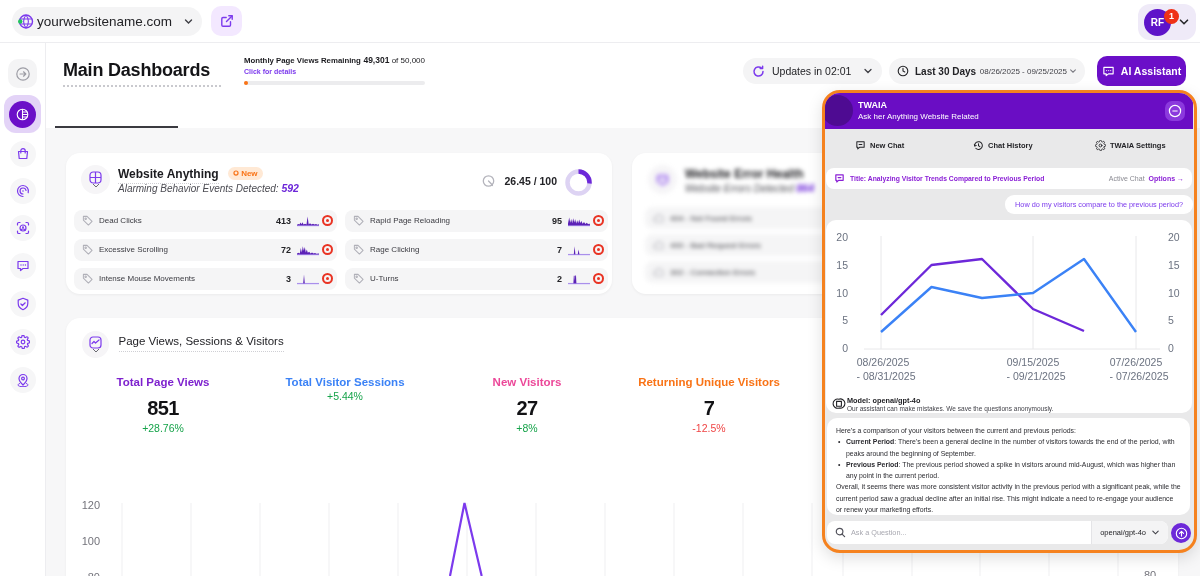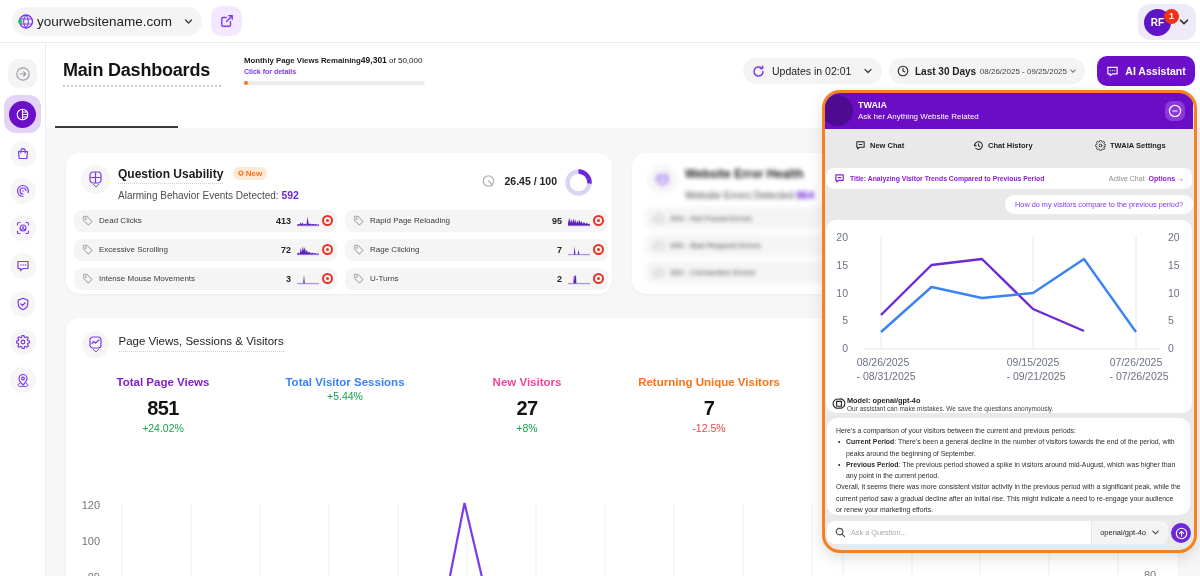--- a/index.html
+++ b/index.html
@@ -18,40 +18,40 @@
 .sidebar { position:absolute; left:0; top:43px; width:46px; height:533px; background:#fff; border-right:1px solid #ededf0; z-index:20; }
 .sicon { position:absolute; left:10px; width:26px; height:26px; border-radius:50%; background:#f6f6f7; display:flex; align-items:center; justify-content:center; }
 .sq1 { position:absolute; left:8px; top:16px; width:29px; height:29px; border-radius:10px; background:#f4f4f5; display:flex; align-items:center; justify-content:center; }
 .active-sq { position:absolute; left:4px; top:52px; width:37px; height:38px; border-radius:12px; background:#e3d3f7; display:flex; align-items:center; justify-content:center; }
 .active-circ { width:27px; height:27px; border-radius:50%; background:#6b0fc8; display:flex; align-items:center; justify-content:center; }
 
 .hdr { position:absolute; left:46px; top:43px; width:1154px; height:85px; background:#fff; }
 .h1 { position:absolute; left:17px; top:17px; font-size:18px; font-weight:700; color:#141417; letter-spacing:-0.2px; }
 .h1u { position:absolute; left:17px; top:41.5px; width:158px; border-top:2px dotted #c9c9ce; }
 .monthly { position:absolute; left:198px; top:12px; width:181px; }
-.monthly .r1 { display:flex; align-items:flex-end; }
+.monthly .r1 { display:flex; justify-content:space-between; align-items:flex-end; }
 .monthly .l1 { white-space:nowrap; font-size:7.8px; font-weight:700; color:#1b1b1f; }
 .monthly .l2 { white-space:nowrap; font-size:8px; color:#1b1b1f; }
 .monthly .l2 b { font-size:8.5px; }
 .monthly .l3 { font-size:7px; font-weight:700; color:#7c3aed; margin-top:3px; }
 .monthly .bar { margin-top:6px; height:4px; border-radius:2px; background:#ececee; position:relative; }
 .monthly .bar i { position:absolute; left:0; top:0; width:4px; height:4px; border-radius:2px; background:#f97316; }
 .ctl1 { position:absolute; left:697px; top:15px; width:139px; height:26px; background:#f4f4f5; border-radius:13px; display:flex; align-items:center; padding:0 9px; font-size:10.5px; color:#232327; }
 .ctl2 { position:absolute; left:843px; top:15px; width:196px; height:26px; background:#f4f4f5; border-radius:13px; display:flex; align-items:center; padding:0 8px; font-size:10px; color:#232327; }
-.aibtn { position:absolute; left:1051px; top:13px; width:98px; height:30px; background:#6b0fc8; border-radius:10px; display:flex; align-items:center; justify-content:center; gap:6px; color:#fff; font-size:10.5px; font-weight:600; }
+.aibtn { position:absolute; left:1051px; top:13px; width:89px; height:30px; background:#6b0fc8; border-radius:10px; display:flex; align-items:center; justify-content:center; gap:6px; color:#fff; font-size:10.5px; font-weight:600; }
 .tabs { position:absolute; left:0px; top:54px; height:30px; display:flex; }
 .tab { display:flex; align-items:center; gap:6px; font-size:11px; font-weight:500; color:#27272a; }
 .tabu { position:absolute; left:9px; top:83px; width:123px; height:2px; background:#3a3a40; }
 
 .content { position:absolute; left:46px; top:128px; width:1154px; height:448px; background:#f7f7f8; }
 .card { position:absolute; background:#fff; border-radius:14px; box-shadow:0 1px 3px rgba(20,20,25,0.05); }
 
 .iconcirc { position:absolute; border-radius:50%; background:#f6f5f7; display:flex; align-items:center; justify-content:center; flex-direction:column; }
 .ctitle { font-size:12px; font-weight:700; color:#1b1b1f; }
-.csub { font-size:10px; color:#4b4b52; margin-top:7px; }
+.csub { font-size:10px; color:#4b4b52; margin-top:0px;font-style:italic; }
 .csub b { color:#6d28d9; font-weight:700; font-size:10.5px; }
 .newbadge { display:inline-flex; align-items:center; gap:2px; background:#ffe9d5; border-radius:7px; padding:2px 5px; font-size:8px; font-weight:700; color:#f97316; }
 .mrow { position:absolute; height:22px; background:#f5f5f6; border-radius:8px; display:flex; align-items:center; padding:0 4px 0 8px; }
 .mrow .lbl { font-size:8px; font-weight:500; color:#3a3a40; margin-left:6px; }
 .mrow .val { margin-left:auto; font-size:9px; font-weight:600; color:#232327; }
 .mrow .spark { margin-left:6px; flex:none; }
 .reddot { width:11px; height:11px; border-radius:50%; border:2px solid #e93323; display:flex; align-items:center; justify-content:center; margin-left:3px; flex:none; }
 .reddot i { width:3.8px; height:3.8px; border-radius:50%; background:#e93323; }
 .gaugewrap { position:absolute; display:flex; align-items:center; gap:8px; }
 .gaugetxt { font-size:10.5px; font-weight:700; color:#232327; }
@@ -232,21 +232,21 @@
     <div class="iconcirc" style="left:15px; top:12px; width:29px; height:29px;">
       <svg width="13" height="13" viewBox="0 0 13 13" fill="none" stroke="#7c3aed" stroke-width="1.2">
           <rect x="1" y="1" width="11" height="11" rx="3.2"></rect>
           <path d="M6.5 1v11M1 6.5h11"></path>
         </svg>
       <svg style="margin-top:-1px" width="8" height="5" viewBox="0 0 8 5">
           <path d="M1 1l3 3 3-3" stroke="#6b6b73" stroke-width="1" fill="none"></path>
         </svg>
     </div>
     <div style="position:absolute; left:52px; top:11px;">
-      <span class="ctitle" style="border-bottom:1.5px dotted #cfcfd4; padding-bottom:2px;">Question Usability</span>
+      <span class="ctitle" style="border-bottom:1.5px dotted #cfcfd4; padding-bottom:2px;">Website Anything</span>
       <span class="newbadge" style="margin-left:5px; vertical-align:2px;"><svg width="6" height="6" viewBox="0 0 8 8">
             <circle cx="4" cy="4" r="2.7" fill="none" stroke="#f97316" stroke-width="1.6"></circle>
           </svg>New</span>
       <div class="csub">Alarming Behavior Events Detected: <b>592</b></div>
     </div>
     <div class="gaugewrap" style="right:20px; top:13px;">
       <svg width="15" height="15" viewBox="0 0 15 15" fill="none" stroke="#b4b4bc" stroke-width="1.3">
           <circle cx="7.5" cy="7" r="5.2"></circle>
           <path d="M7.5 7l3.2 3.2" stroke-linecap="round"></path>
           <path d="M11.6 9.4l.5 2.8-2.7-.7z" fill="#b4b4bc" stroke="none"></path>
@@ -381,21 +381,21 @@
           <path d="M3 7.5l2-2 1.5 1.5L10 4" stroke-linecap="round" stroke-linejoin="round"></path>
         </svg>
       <svg style="margin-top:-1px" width="8" height="5" viewBox="0 0 8 5">
           <path d="M1 1l3 3 3-3" stroke="#6b6b73" stroke-width="1" fill="none"></path>
         </svg>
     </div>
     <div style="position:absolute; left:52.5px; top:17px; font-size:11.5px; font-weight:500; color:#232327; border-bottom:1.5px dotted #cfcfd4; padding-bottom:4px;">Page Views, Sessions &amp; Visitors</div>
     <div class="statcol" style="left:6px; top:58px;">
         <div class="sl" style="color:#7e22ce">Total Page Views</div>
         <div class="sv">851</div>
-        <div class="sd green">+24.02%</div>
+        <div class="sd green">+28.76%</div>
       </div>
     <div class="statcol" style="left:188px; top:58px;">
         <div class="sl" style="color:#3b82f6">Total Visitor Sessions</div>
         <div class="sd green">+5.44%</div>
       </div>
     <div class="statcol" style="left:370px; top:58px;">
         <div class="sl" style="color:#ec4899">New Visitors</div>
         <div class="sv">27</div>
         <div class="sd green">+8%</div>
       </div>

